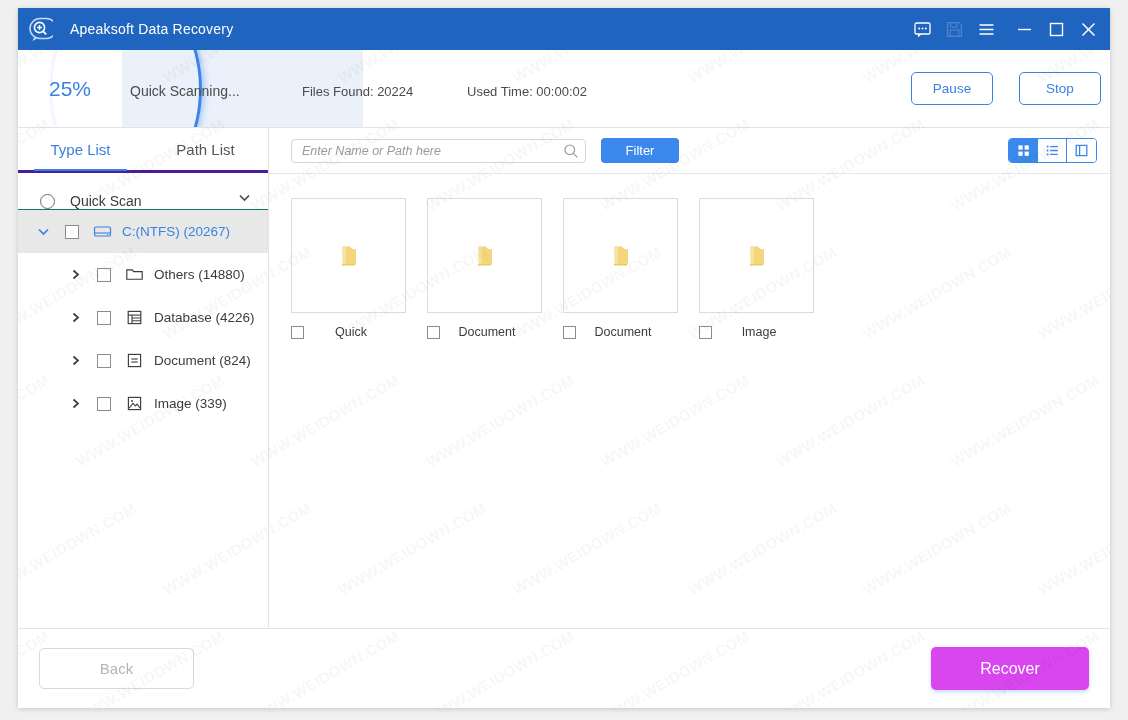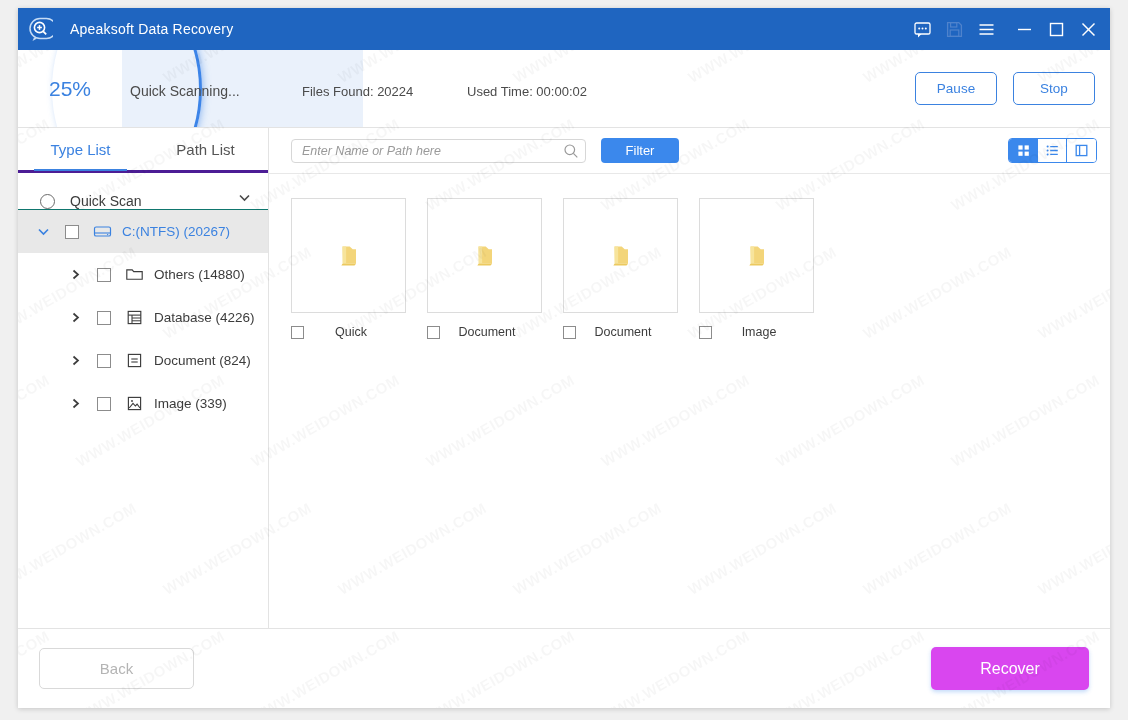--- a/index.html
+++ b/index.html
@@ -108,22 +108,22 @@
     color: #4b4b4b;
   }
   .prog-time {
     position: absolute;
     left: 449px; top: 34px;
     font-size: 13px;
     color: #4b4b4b;
   }
   .scan-actions {
     position: absolute;
-    right: 15px; top: 22px;
-    display: flex; gap: 16px;
+    right: 9px; top: 22px;
+    display: flex; gap: 26px;
   }
   .ghost-btn {
     width: 82px; height: 33px;
     border: 1px solid #3b82e0;
     border-radius: 5px;
     background: #ffffff;
     color: #3b82e0;
     font-size: 13.5px;
     font-family: "Liberation Sans", sans-serif;
     cursor: pointer;

